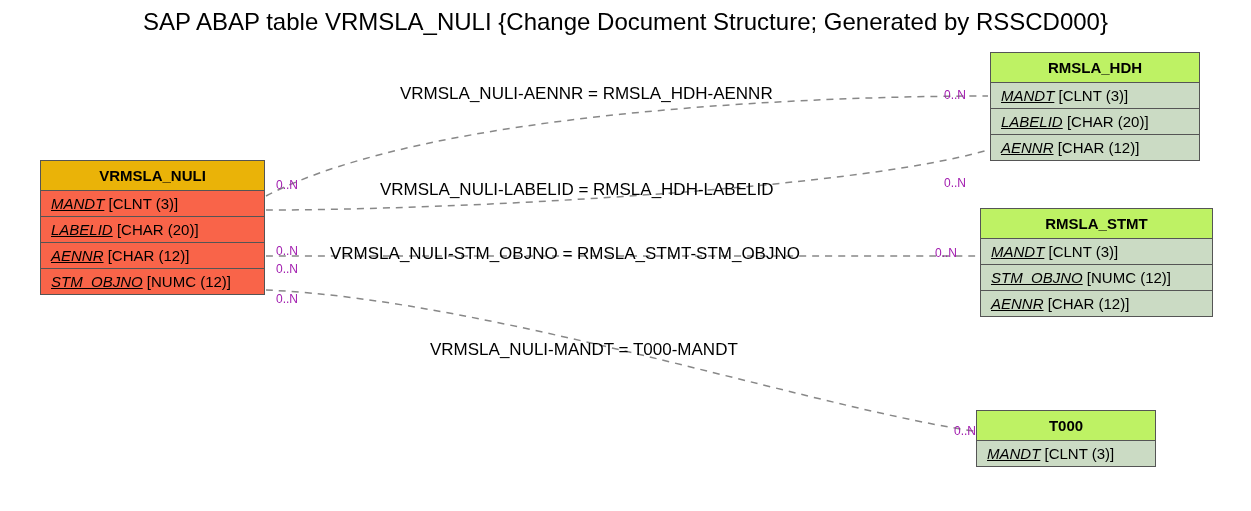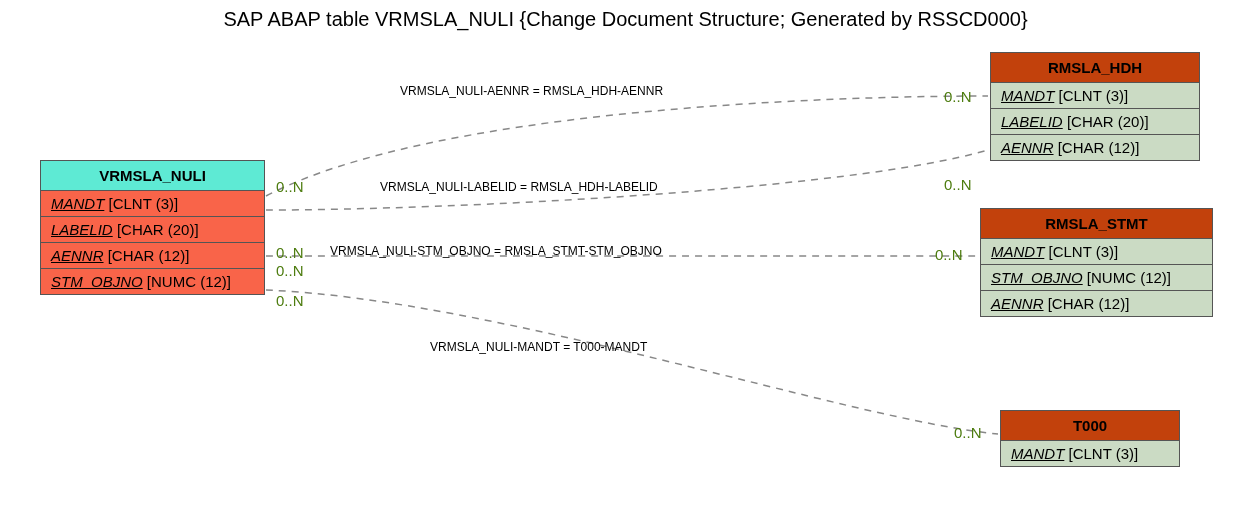--- a/index.html
+++ b/index.html
@@ -10,21 +10,21 @@
     height: 511px;
     position: relative;
     overflow: hidden;
   }
   .title {
     position: absolute;
     top: 8px;
     left: 0;
     width: 1251px;
     text-align: center;
-    font-size: 20px;
+    font-size: 24px;
     font-weight: normal;
     color: #000;
   }
   .entity {
     position: absolute;
     border: 1px solid #555;
     font-size: 15px;
   }
   .entity .header {
     font-weight: bold;
@@ -32,42 +32,42 @@
     padding: 6px 10px;
     border-bottom: 1px solid #555;
   }
   .entity .field {
     padding: 4px 10px;
     border-bottom: 1px solid #555;
     white-space: nowrap;
   }
   .entity .field:last-child { border-bottom: none; }
   .entity .fname { font-style: italic; text-decoration: underline; }
-  .entity.primary .header { background: #5eead4; }
+  .entity.primary .header { background: #eab308; }
   .entity.primary .field  { background: #f96449; }
-  .entity.secondary .header { background: #c2410c; }
+  .entity.secondary .header { background: #bef264; }
   .entity.secondary .field  { background: #cbdbc4; }
 
   
   #e-vrmsla { top: 160px; left: 40px; width: 225px; }
   #e-hdh    { top: 52px;  left: 990px; width: 210px; }
   #e-stmt   { top: 208px; left: 980px; width: 233px; }
-  #e-t000   { top: 410px; left: 1000px; width: 180px; }
+  #e-t000   { top: 410px; left: 976px; width: 180px; }
 
   .rel-label {
     position: absolute;
-    font-size: 12px;
+    font-size: 17px;
     color: #000;
     text-align: center;
     white-space: nowrap;
   }
   .card {
     position: absolute;
-    font-size: 15px;
-    color: #4d7c0f;
+    font-size: 12px;
+    color: #a21caf;
   }
   svg.connectors {
     position: absolute;
     top: 0; left: 0;
     width: 1251px; height: 511px;
     pointer-events: none;
   }
   svg.connectors path {
     fill: none;
     stroke: #888;

